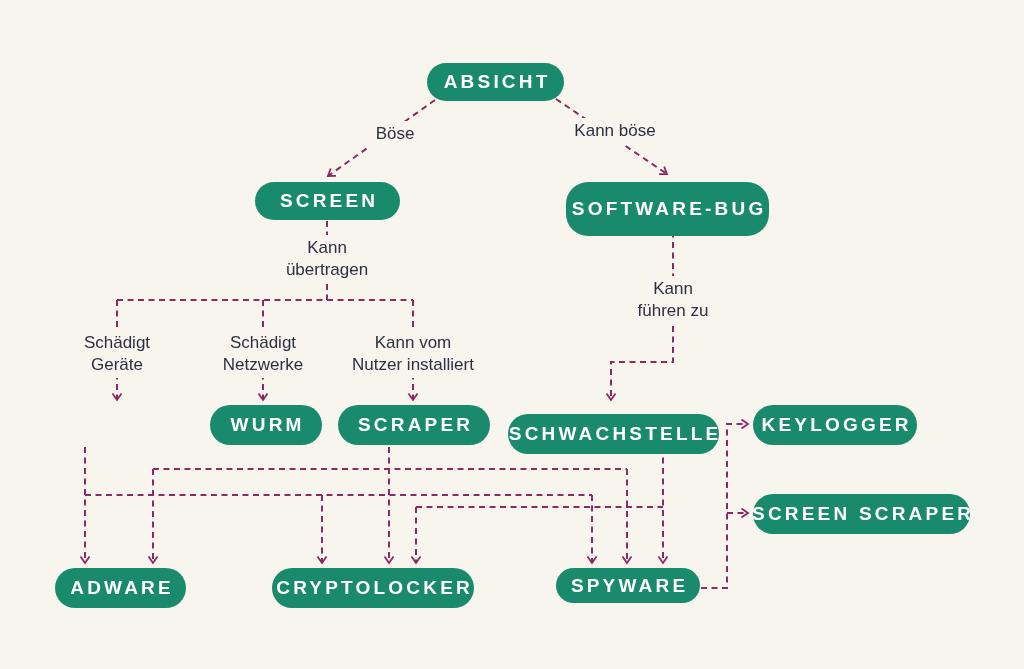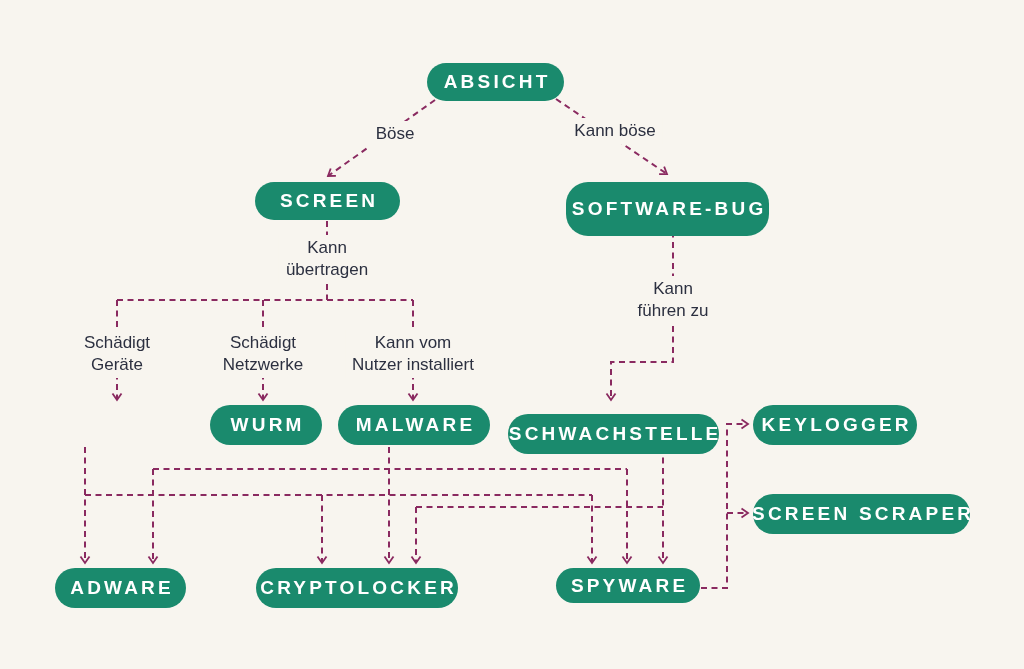--- a/index.html
+++ b/index.html
@@ -75,26 +75,26 @@
 
     <path class="edge" d="M701,588 L727,588 L727,424 L748,424" marker-end="url(#arw)"></path>
 
     <path class="edge" d="M727,513 L748,513" marker-end="url(#arw)"></path>
   </svg>
 
   <div class="pill" style="left:427px;top:63px;width:137px;height:38px">ABSICHT</div>
   <div class="pill" style="left:255px;top:182px;width:145px;height:38px">SCREEN</div>
   <div class="pill" style="left:566px;top:182px;width:203px;height:54px">SOFTWARE-BUG</div>
   <div class="pill" style="left:210px;top:405px;width:112px;height:40px">WURM</div>
-  <div class="pill" style="left:338px;top:405px;width:152px;height:40px">MALWARE</div>
+  <div class="pill" style="left:338px;top:405px;width:152px;height:40px">SCRAPER</div>
   <div class="pill" style="left:508px;top:414px;width:211px;height:40px">SCHWACHSTELLE</div>
   <div class="pill" style="left:753px;top:405px;width:164px;height:40px">KEYLOGGER</div>
   <div class="pill" style="left:753px;top:494px;width:217px;height:40px">SCREEN SCRAPER</div>
   <div class="pill" style="left:55px;top:568px;width:131px;height:40px">ADWARE</div>
-  <div class="pill" style="left:256px;top:568px;width:202px;height:40px">CRYPTOLOCKER</div>
+  <div class="pill" style="left:272px;top:568px;width:202px;height:40px">CRYPTOLOCKER</div>
   <div class="pill" style="left:556px;top:568px;width:144px;height:35px">SPYWARE</div>
 
   <div class="lbl" style="left:395px;top:121px">Böse</div>
   <div class="lbl" style="left:615px;top:118px">Kann böse</div>
   <div class="lbl" style="left:327px;top:235px">Kann
 übertragen</div>
   <div class="lbl" style="left:117px;top:330px">Schädigt
 Geräte</div>
   <div class="lbl" style="left:263px;top:330px">Schädigt
 Netzwerke</div>

